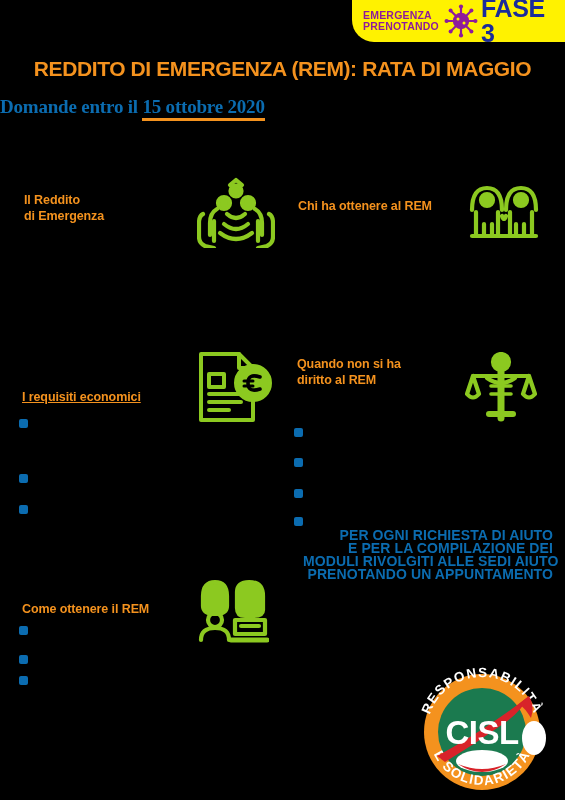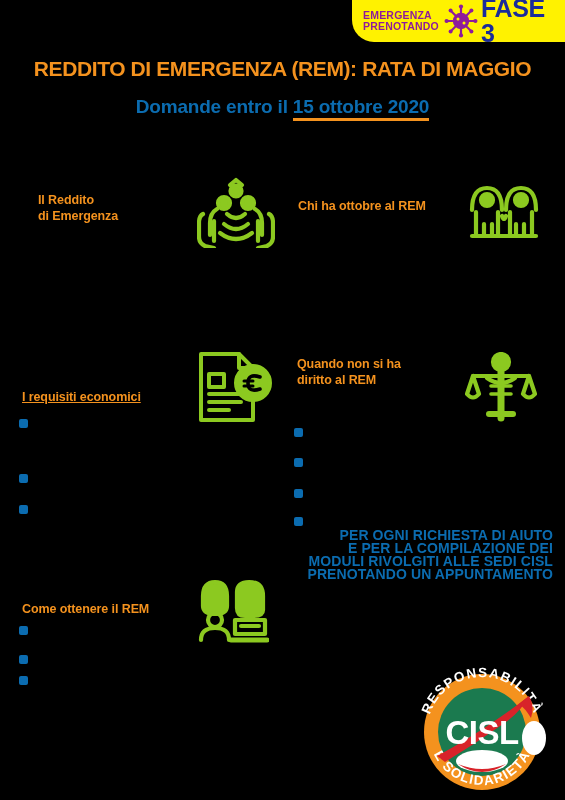--- a/index.html
+++ b/index.html
@@ -46,26 +46,26 @@
     text-align:center;
     color:#F4921E;
     font-weight:bold;
     font-size:21px;
     letter-spacing:-0.4px;
     line-height:26px;
     white-space:nowrap;
   }
   .subtitle {
     position:absolute; left:0; top:96px; width:565px;
-    text-align:center;
     color:#0B6CB0;
     font-weight:bold;
     font-size:19px;
     letter-spacing:-0.2px;
     line-height:22px;
+    font-family:Liberation Serif, serif;
   }
   .subtitle .u {
     border-bottom:3px solid #F4921E;
     padding-bottom:1px;
   }
 
   
   .sec-head {
     position:absolute;
     color:#F4921E;
@@ -145,21 +145,21 @@
     </svg>
   </div>
   <div class="fase">FASE 3</div>
 </div>
 
 <div class="title">REDDITO DI EMERGENZA (REM): RATA DI MAGGIO</div>
 <div class="subtitle">
   <span>Domande entro il </span><span class="u">15 ottobre 2020</span>
 </div>
 
-<div class="sec-head" style="left:24px; top:192px; width:150px;margin-left:14px;">Il Reddito
+<div class="sec-head" style="left:24px; top:192px; width:150px;">Il Reddito
 di Emergenza</div>
 <div class="icon" style="left:197px; top:176px;">
   <svg width="78" height="72" viewBox="0 0 78 72">
     <g fill="none" stroke="#8CC920" stroke-width="4.2" stroke-linecap="round" stroke-linejoin="round">
       <path d="M33 9 l6-5 6 5"></path>
       <circle cx="39" cy="15" r="5.5" fill="#8CC920"></circle>
       <circle cx="27" cy="27" r="6" fill="#8CC920"></circle>
       <circle cx="51" cy="27" r="6" fill="#8CC920"></circle>
       <path d="M30 38 q9 8 18 0"></path>
       <path d="M20 33 q-7 4 -7 14 l0 12"></path>
@@ -167,21 +167,21 @@
       <path d="M6 38 q-4 2 -4 9 l0 14 q0 6 6 9 l9 2"></path>
       <path d="M72 38 q4 2 4 9 l0 14 q0 6 -6 9 l-9 2"></path>
       <path d="M17 45 l0 20"></path>
       <path d="M61 45 l0 20"></path>
       <path d="M27 48 q12 10 24 0"></path>
       <path d="M23 57 q16 12 32 0"></path>
     </g>
   </svg>
 </div>
 
-<div class="sec-head" style="left:298px; top:198px; width:170px;">Chi ha ottobre al REM</div>
+<div class="sec-head" style="left:298px; top:198px; width:170px;">Chi ha ottenere al REM</div>
 <div class="icon" style="left:468px; top:176px;">
   <svg width="72" height="72" viewBox="0 0 72 72">
     <g fill="none" stroke="#8CC920" stroke-width="4.2" stroke-linecap="round" stroke-linejoin="round">
       <path d="M4 34 q0 -22 15 -22 q15 0 15 22"></path>
       <path d="M38 34 q0 -22 15 -22 q15 0 15 22"></path>
       <circle cx="19" cy="24" r="6" fill="#8CC920"></circle>
       <circle cx="53" cy="24" r="6" fill="#8CC920"></circle>
       <path d="M8 36 l0 22 M30 36 l0 22 M42 36 l0 22 M64 36 l0 22"></path>
       <path d="M4 60 l64 0"></path>
       <path d="M16 48 l0 12 M24 48 l0 12 M48 48 l0 12 M56 48 l0 12"></path>
@@ -243,21 +243,21 @@
       <rect x="38" y="42" width="30" height="14"></rect>
       <path d="M44 48 l18 0"></path>
       <path d="M34 62 l36 0" stroke-width="5"></path>
     </g>
   </svg>
 </div>
 
 <div class="contact">
   <div>PER OGNI RICHIESTA DI AIUTO</div>
   <div>E PER LA COMPILAZIONE DEI</div>
-  <div>MODULI RIVOLGITI ALLE SEDI CISL</div>
+  <div>MODULI RIVOLGITI ALLE SEDI AIUTO</div>
   <div>PRENOTANDO UN APPUNTAMENTO</div>
 </div>
 
 <div class="logo">
   <svg width="146" height="133" viewBox="0 0 146 133">
     <defs>
       <path id="arcTop" d="M 18 72 A 55 55 0 0 1 128 72"></path>
       <path id="arcBot" d="M 20 72 A 53 53 0 0 0 126 72"></path>
     </defs>
     <circle cx="73" cy="72" r="58" fill="#F4921E"></circle>

